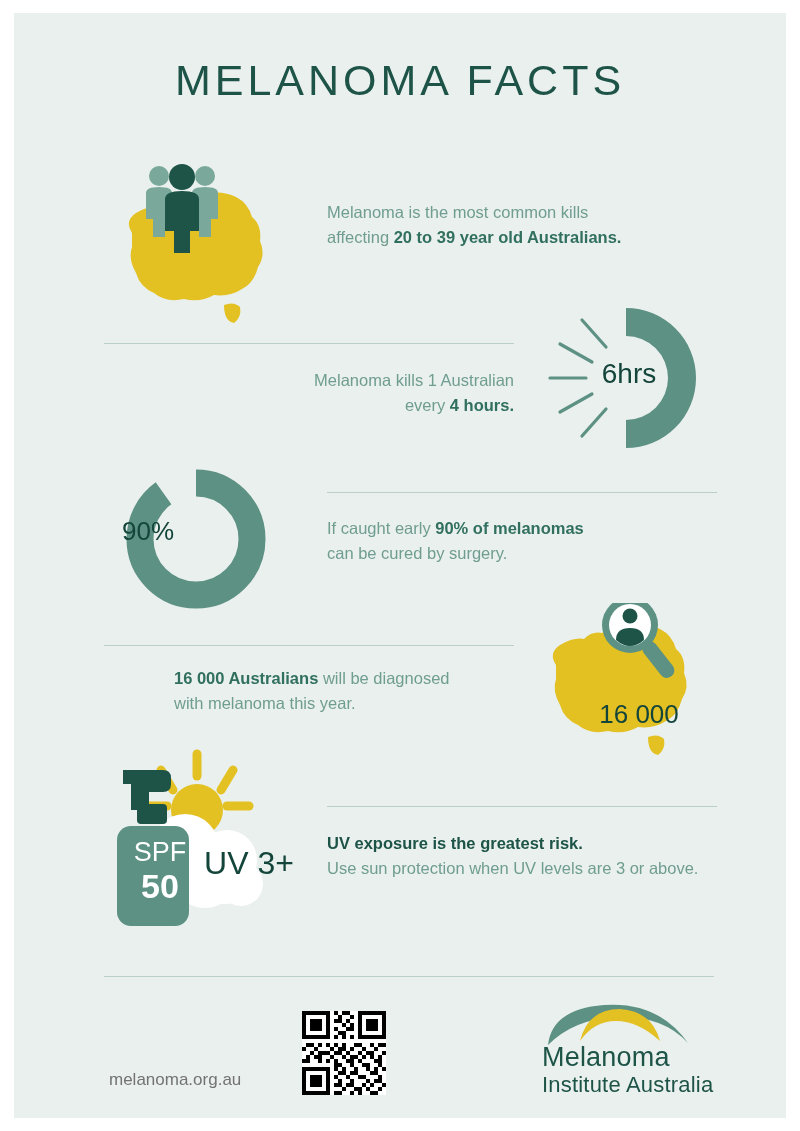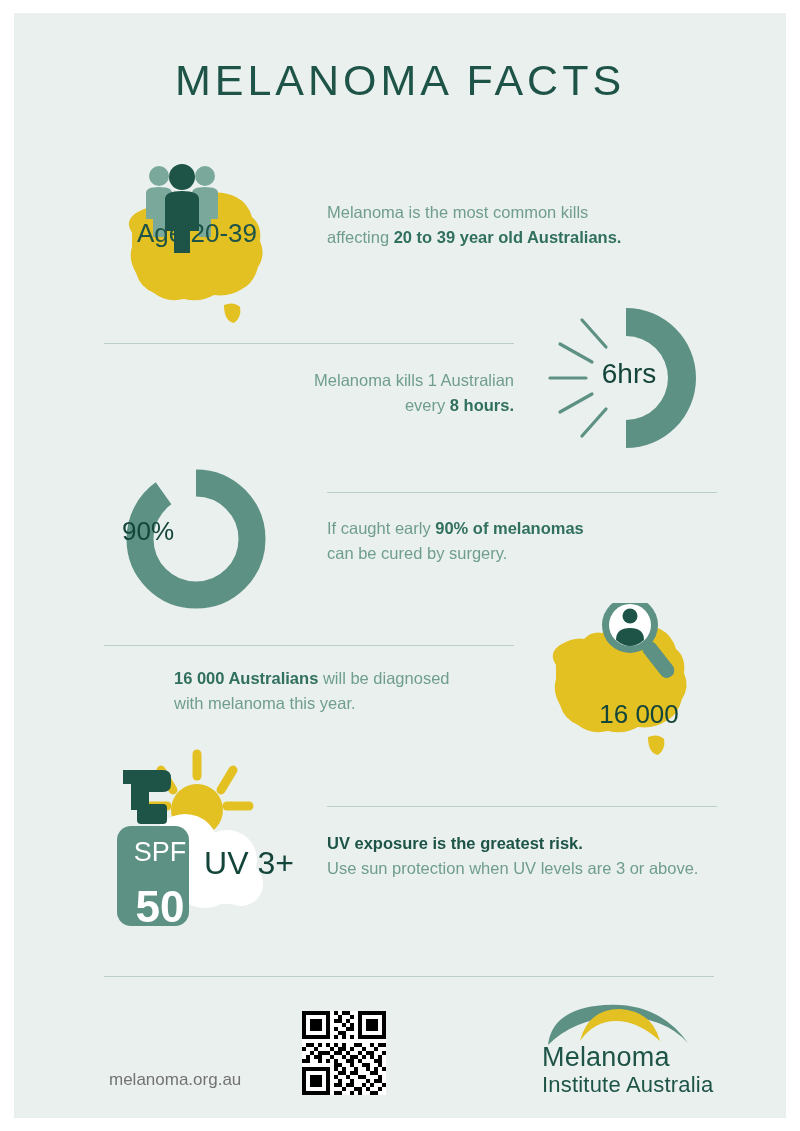--- a/index.html
+++ b/index.html
@@ -74,21 +74,21 @@
     text-align:center;font-size:26px;color:#14453a;white-space:nowrap;
   }
 
   
   .spf{position:absolute;left:95px;top:735px;width:200px;height:180px;}
   .spf-txt{
     position:absolute;left:110px;top:826px;width:72px;
     text-align:center;color:#ffffff;line-height:1;
   }
   .spf-txt .l1{font-size:27px;font-weight:400;display:block;}
-  .spf-txt .l2{font-size:44px;font-weight:700;display:block;margin-top:19px;}
+  .spf-txt .l2{font-size:34px;font-weight:700;display:block;margin-top:3px;}
   .uv-txt{
     position:absolute;left:185px;top:832px;width:100px;
     font-size:32px;color:#14453a;text-align:center;white-space:nowrap;
   }
 
   
   .foot-url{
     position:absolute;left:95px;top:1057px;
     font-size:17px;color:#737373;
   }
@@ -124,21 +124,20 @@
         <circle cx="57" cy="13" r="10" fill="#7aa99b"></circle>
         <path fill="#7aa99b" d="M44 30 q0 -6 13 -6 q13 0 13 6 v26 h-7 v18 h-12 v-18 h-7 Z"></path>
 
         <circle cx="103" cy="13" r="10" fill="#7aa99b"></circle>
         <path fill="#7aa99b" d="M90 30 q0 -6 13 -6 q13 0 13 6 v26 h-7 v18 h-12 v-18 h-7 Z"></path>
 
         <circle cx="80" cy="14" r="13" fill="#1d5447"></circle>
         <path fill="#1d5447" d="M63 36 q0 -8 17 -8 q17 0 17 8 v32 h-9 v22 h-16 v-22 h-9 Z"></path>
       </svg>
     </div>
-    <div class="aus-label" style="left:123px;top:205px;">Age 20-39</div>
 
     <div class="fact-text" style="left:313px;top:187px;width:360px;">
       <span>Melanoma is the most common kills</span><br>
       <span>affecting </span><b>20 to 39 year old Australians.</b>
     </div>
 
     <div class="divider" style="left:90px;top:330px;width:410px;"></div>
 
     <div class="clock">
       <svg width="165" height="155" viewBox="0 0 165 155">
@@ -151,21 +150,21 @@
           <line x1="6" y1="78" x2="42" y2="78"></line>
           <line x1="16" y1="112" x2="48" y2="94"></line>
           <line x1="38" y1="136" x2="62" y2="109"></line>
         </g>
       </svg>
     </div>
     <div class="clock-label">6hrs</div>
 
     <div class="fact-text" style="left:200px;top:355px;width:300px;text-align:right;">
       <span>Melanoma kills 1 Australian</span><br>
-      <span>every </span><b>8 hours.</b>
+      <span>every </span><b>4 hours.</b>
     </div>
 
     <div class="donut">
       <svg width="148" height="148" viewBox="0 0 148 148">
 
         <circle cx="74" cy="74" r="56" fill="none" stroke="#5d9183" stroke-width="27" stroke-linecap="butt" stroke-dasharray="316.7 35.2" transform="rotate(-90 74 74)"></circle>
       </svg>
     </div>
     <div class="donut-label">90%</div>
 

